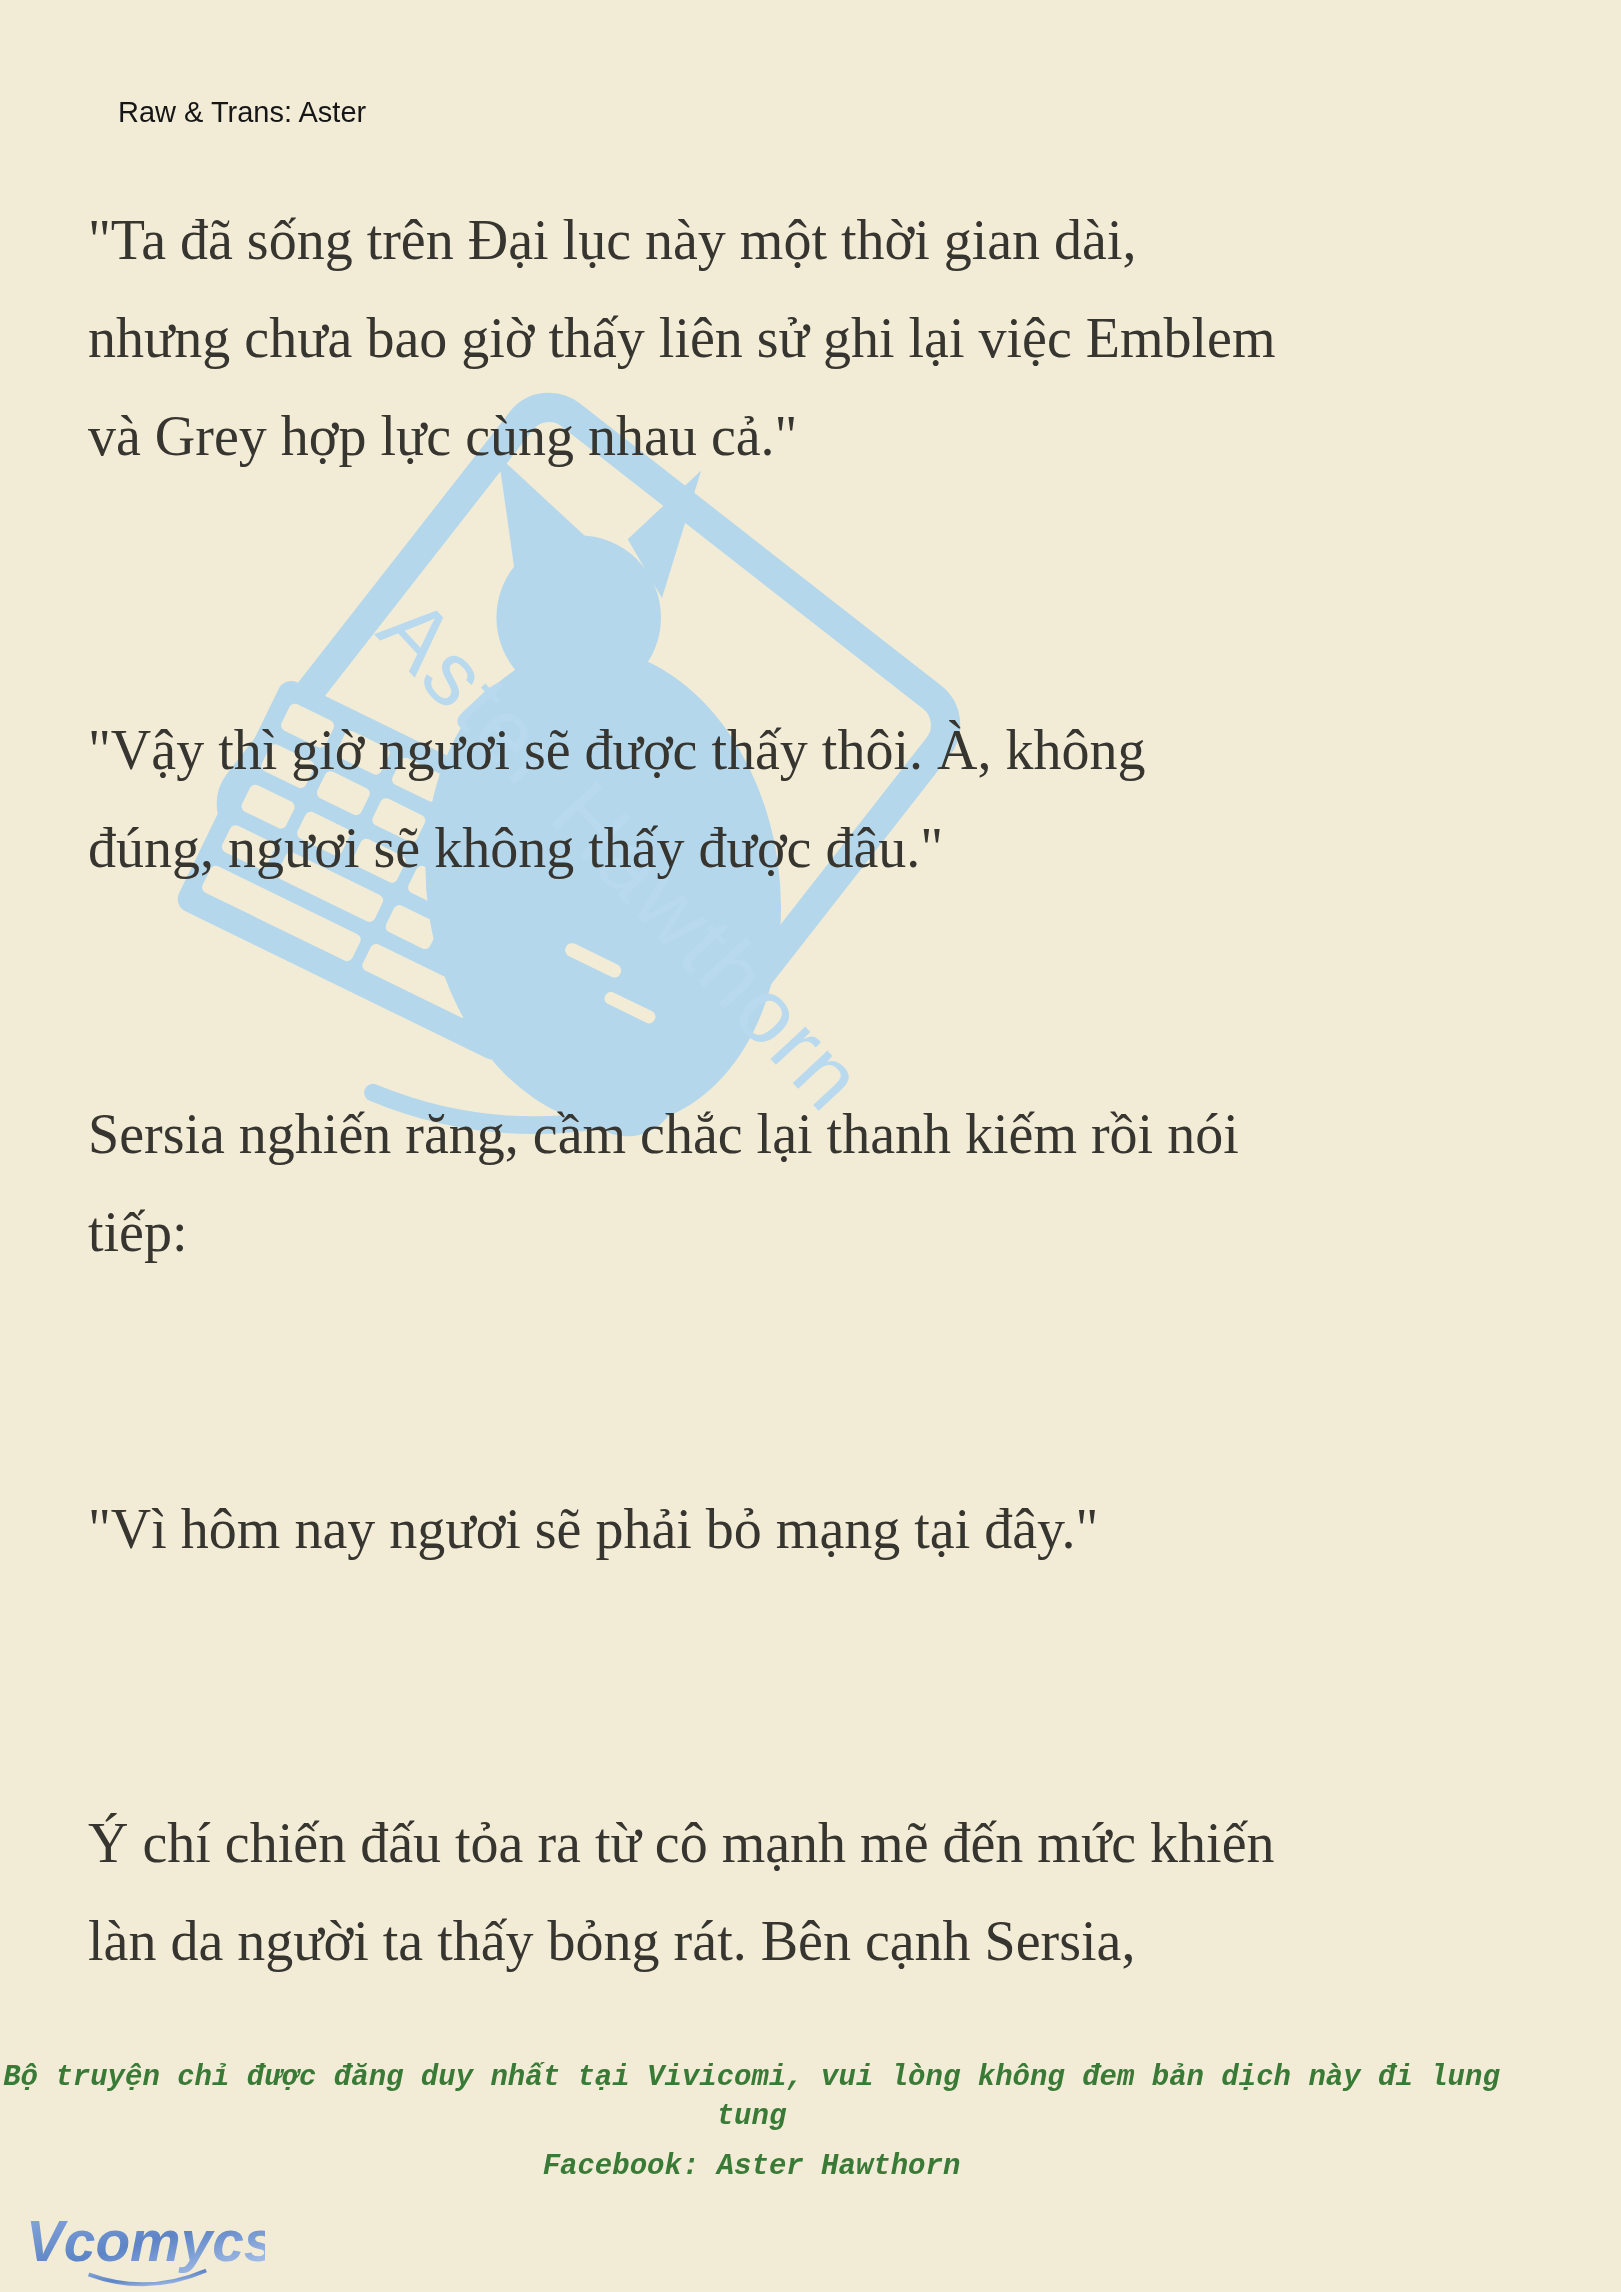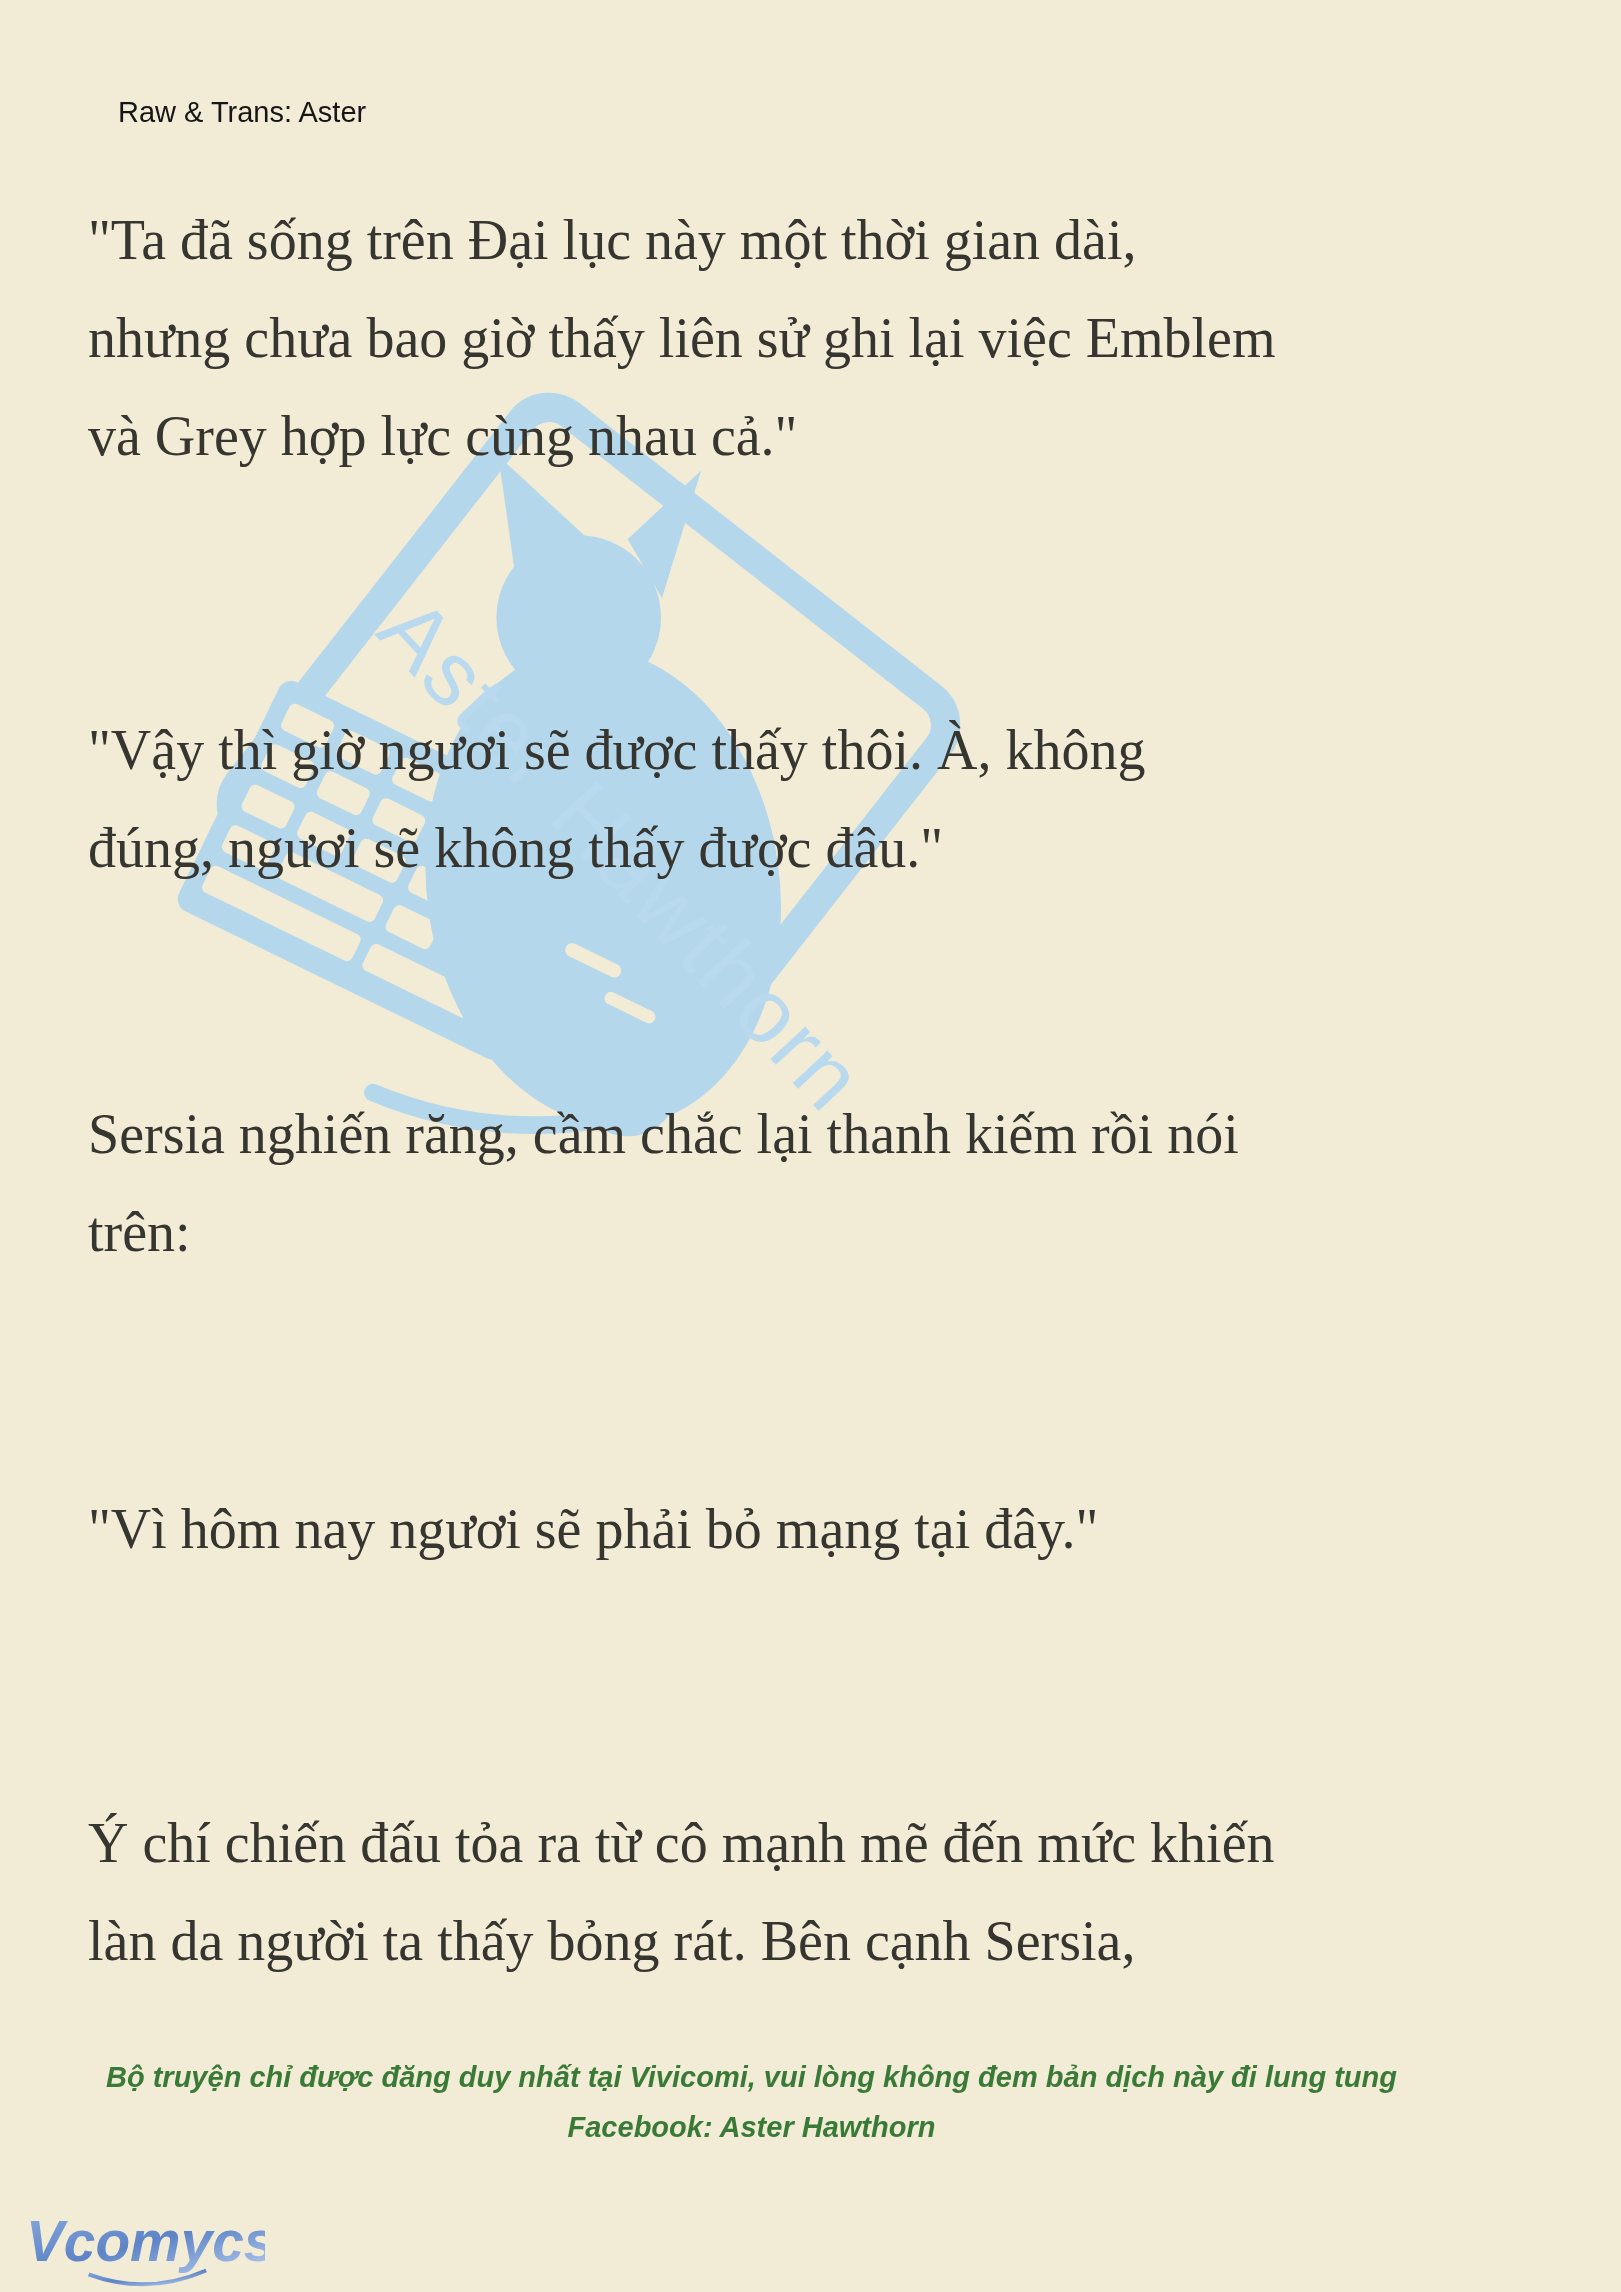--- a/index.html
+++ b/index.html
@@ -34,21 +34,21 @@
     white-space:nowrap;
   }
   .p1 { top:191px; }
   .p2 { top:701px; }
   .p3 { top:1085px; }
   .p4 { top:1480px; }
   .p5 { top:1794px; }
   .footer {
     position:absolute; left:0; top:2058px; width:100%;
     text-align:center; z-index:2;
-    font-family:Liberation Sans, sans-serif;
+    font-family:Liberation Mono, monospace;
     font-weight:bold; font-style:italic;
     font-size:29px; line-height:39px;
     color:#3a7a37;
   }
   .footer .fl1 { margin-bottom:10.8px; }
   .footer .fl2 { margin-bottom:3.9px; }
   .brand { position:absolute; left:19.6px; top:2196px; z-index:2; }
 </style>
 </head>
 <body>
@@ -110,21 +110,21 @@
     <div>và Grey hợp lực cùng nhau cả."</div>
   </div>
 
   <div class="para p2">
     <div>"Vậy thì giờ ngươi sẽ được thấy thôi. À, không</div>
     <div>đúng, ngươi sẽ không thấy được đâu."</div>
   </div>
 
   <div class="para p3">
     <div>Sersia nghiến răng, cầm chắc lại thanh kiếm rồi nói</div>
-    <div>trên:</div>
+    <div>tiếp:</div>
   </div>
 
   <div class="para p4">
     <div>"Vì hôm nay ngươi sẽ phải bỏ mạng tại đây."</div>
   </div>
 
   <div class="para p5">
     <div>Ý chí chiến đấu tỏa ra từ cô mạnh mẽ đến mức khiến</div>
     <div>làn da người ta thấy bỏng rát. Bên cạnh Sersia,</div>
   </div>

